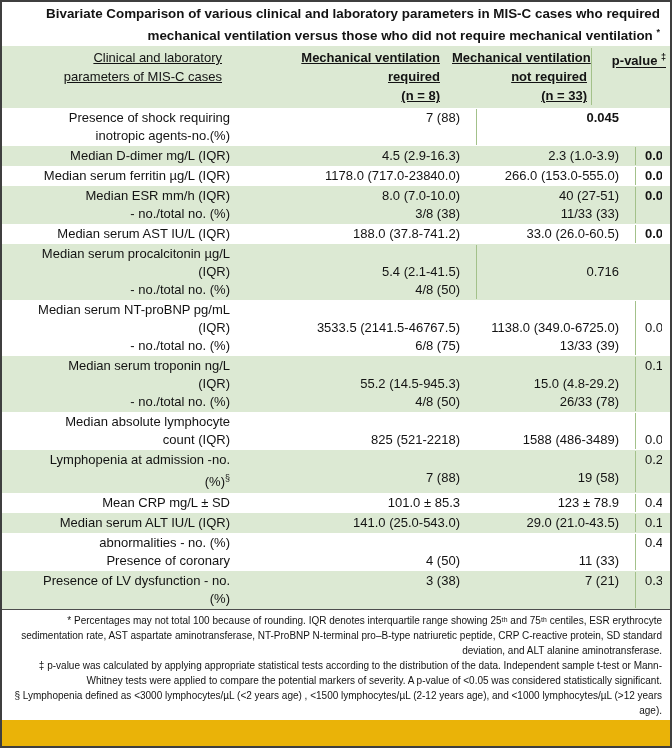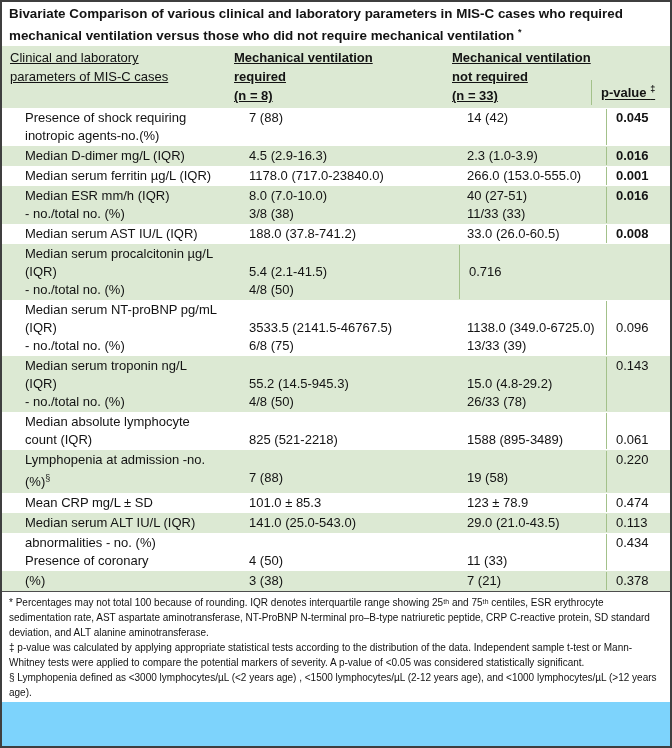--- a/index.html
+++ b/index.html
@@ -1,37 +1,37 @@
 <!DOCTYPE html>
 <html><head>
 <meta charset="utf-8">
 <style>
   html,body{margin:0;padding:0;background:#ffffff;}
   body{font-family:"Liberation Sans","DejaVu Sans",sans-serif;color:#131313;}
   #table-wrap{
     width:672px;height:748px;box-sizing:border-box;
-    border:2px solid #3f3f3f;background:#7dd3fc;overflow:hidden;
+    border:2px solid #3f3f3f;background:#eab308;overflow:hidden;text-align:right;
   }
   .title{
     font-weight:bold;font-size:13.4px;line-height:19px;
     padding:2px 10px 1px 7px;background:#ffffff;
   }
   .title sup{font-size:9px;}
   .row{display:grid;grid-template-columns:224px 218px 147px 1fr;}
   .green{background:#dce9d3;}
   .white{background:#ffffff;}
   .cell{padding:0 4px 0 8px;overflow:hidden;}
   .cell.pcol{border-left:1.5px solid #a3c18a;padding-left:9px;}
   .ln{min-height:18px;line-height:18px;font-size:13px;white-space:nowrap;}
   .header-row .ln{line-height:19px;min-height:19px;text-decoration:underline;}
   .header-row{padding:2px 0 3px 0;}
   .header-row .cell.bold .ln{font-weight:bold;}
-  .header-row .pcol{font-weight:bold;margin-top:32px;}
+  .header-row .pcol{font-weight:bold;}
   .header-row sup{font-size:9px;font-weight:bold;}
-  .body-row{padding:1px 15px;}
+  .body-row{padding:1px 8px;gap:12px;}
   .pbold .ln{font-weight:bold;}
   .ln sup{font-size:9px;}
   #footnotes{
     border-top:1px solid #4d4d4d;background:#ffffff;
     padding:3px 8px 2px 7px;
   }
   .fn{font-size:10px;line-height:15px;}
 </style>
 </head>
 <body>
@@ -62,23 +62,20 @@
 
   <div id="tbody">
       <div class="row body-row white">
         <div class="cell">
           <div class="ln">Presence of shock requiring</div>
           <div class="ln">inotropic agents-no.(%)</div>
         </div>
         <div class="cell">
           <div class="ln">7 (88)</div>
         </div>
-        <div class="cell">
-          <div class="ln">14 (42)</div>
-        </div>
         <div class="cell pcol pbold">
           <div class="ln">0.045</div>
         </div>
       </div>
       <div class="row body-row green">
         <div class="cell">
           <div class="ln">Median D-dimer mg/L (IQR)</div>
         </div>
         <div class="cell">
           <div class="ln">4.5 (2.9-16.3)</div>
@@ -196,21 +193,21 @@
         <div class="cell">
           <div class="ln">Median absolute lymphocyte</div>
           <div class="ln">count (IQR)</div>
         </div>
         <div class="cell">
           <div class="ln">&nbsp;</div>
           <div class="ln">825 (521-2218)</div>
         </div>
         <div class="cell">
           <div class="ln">&nbsp;</div>
-          <div class="ln">1588 (895-3489)</div>
+          <div class="ln">1588 (486-3489)</div>
         </div>
         <div class="cell pcol">
           <div class="ln">&nbsp;</div>
           <div class="ln">0.061</div>
         </div>
       </div>
       <div class="row body-row green">
         <div class="cell">
           <div class="ln">Lymphopenia at admission -no.</div>
           <div class="ln"><span>(%)</span><sup>§</sup></div>
@@ -267,20 +264,21 @@
         <div class="cell">
           <div class="ln">&nbsp;</div>
           <div class="ln">11 (33)</div>
         </div>
         <div class="cell pcol">
           <div class="ln">0.434</div>
         </div>
       </div>
       <div class="row body-row green">
         <div class="cell">
+          <div class="ln">Presence of LV dysfunction - no.</div>
           <div class="ln">(%)</div>
         </div>
         <div class="cell">
           <div class="ln">3 (38)</div>
         </div>
         <div class="cell">
           <div class="ln">7 (21)</div>
         </div>
         <div class="cell pcol">
           <div class="ln">0.378</div>

